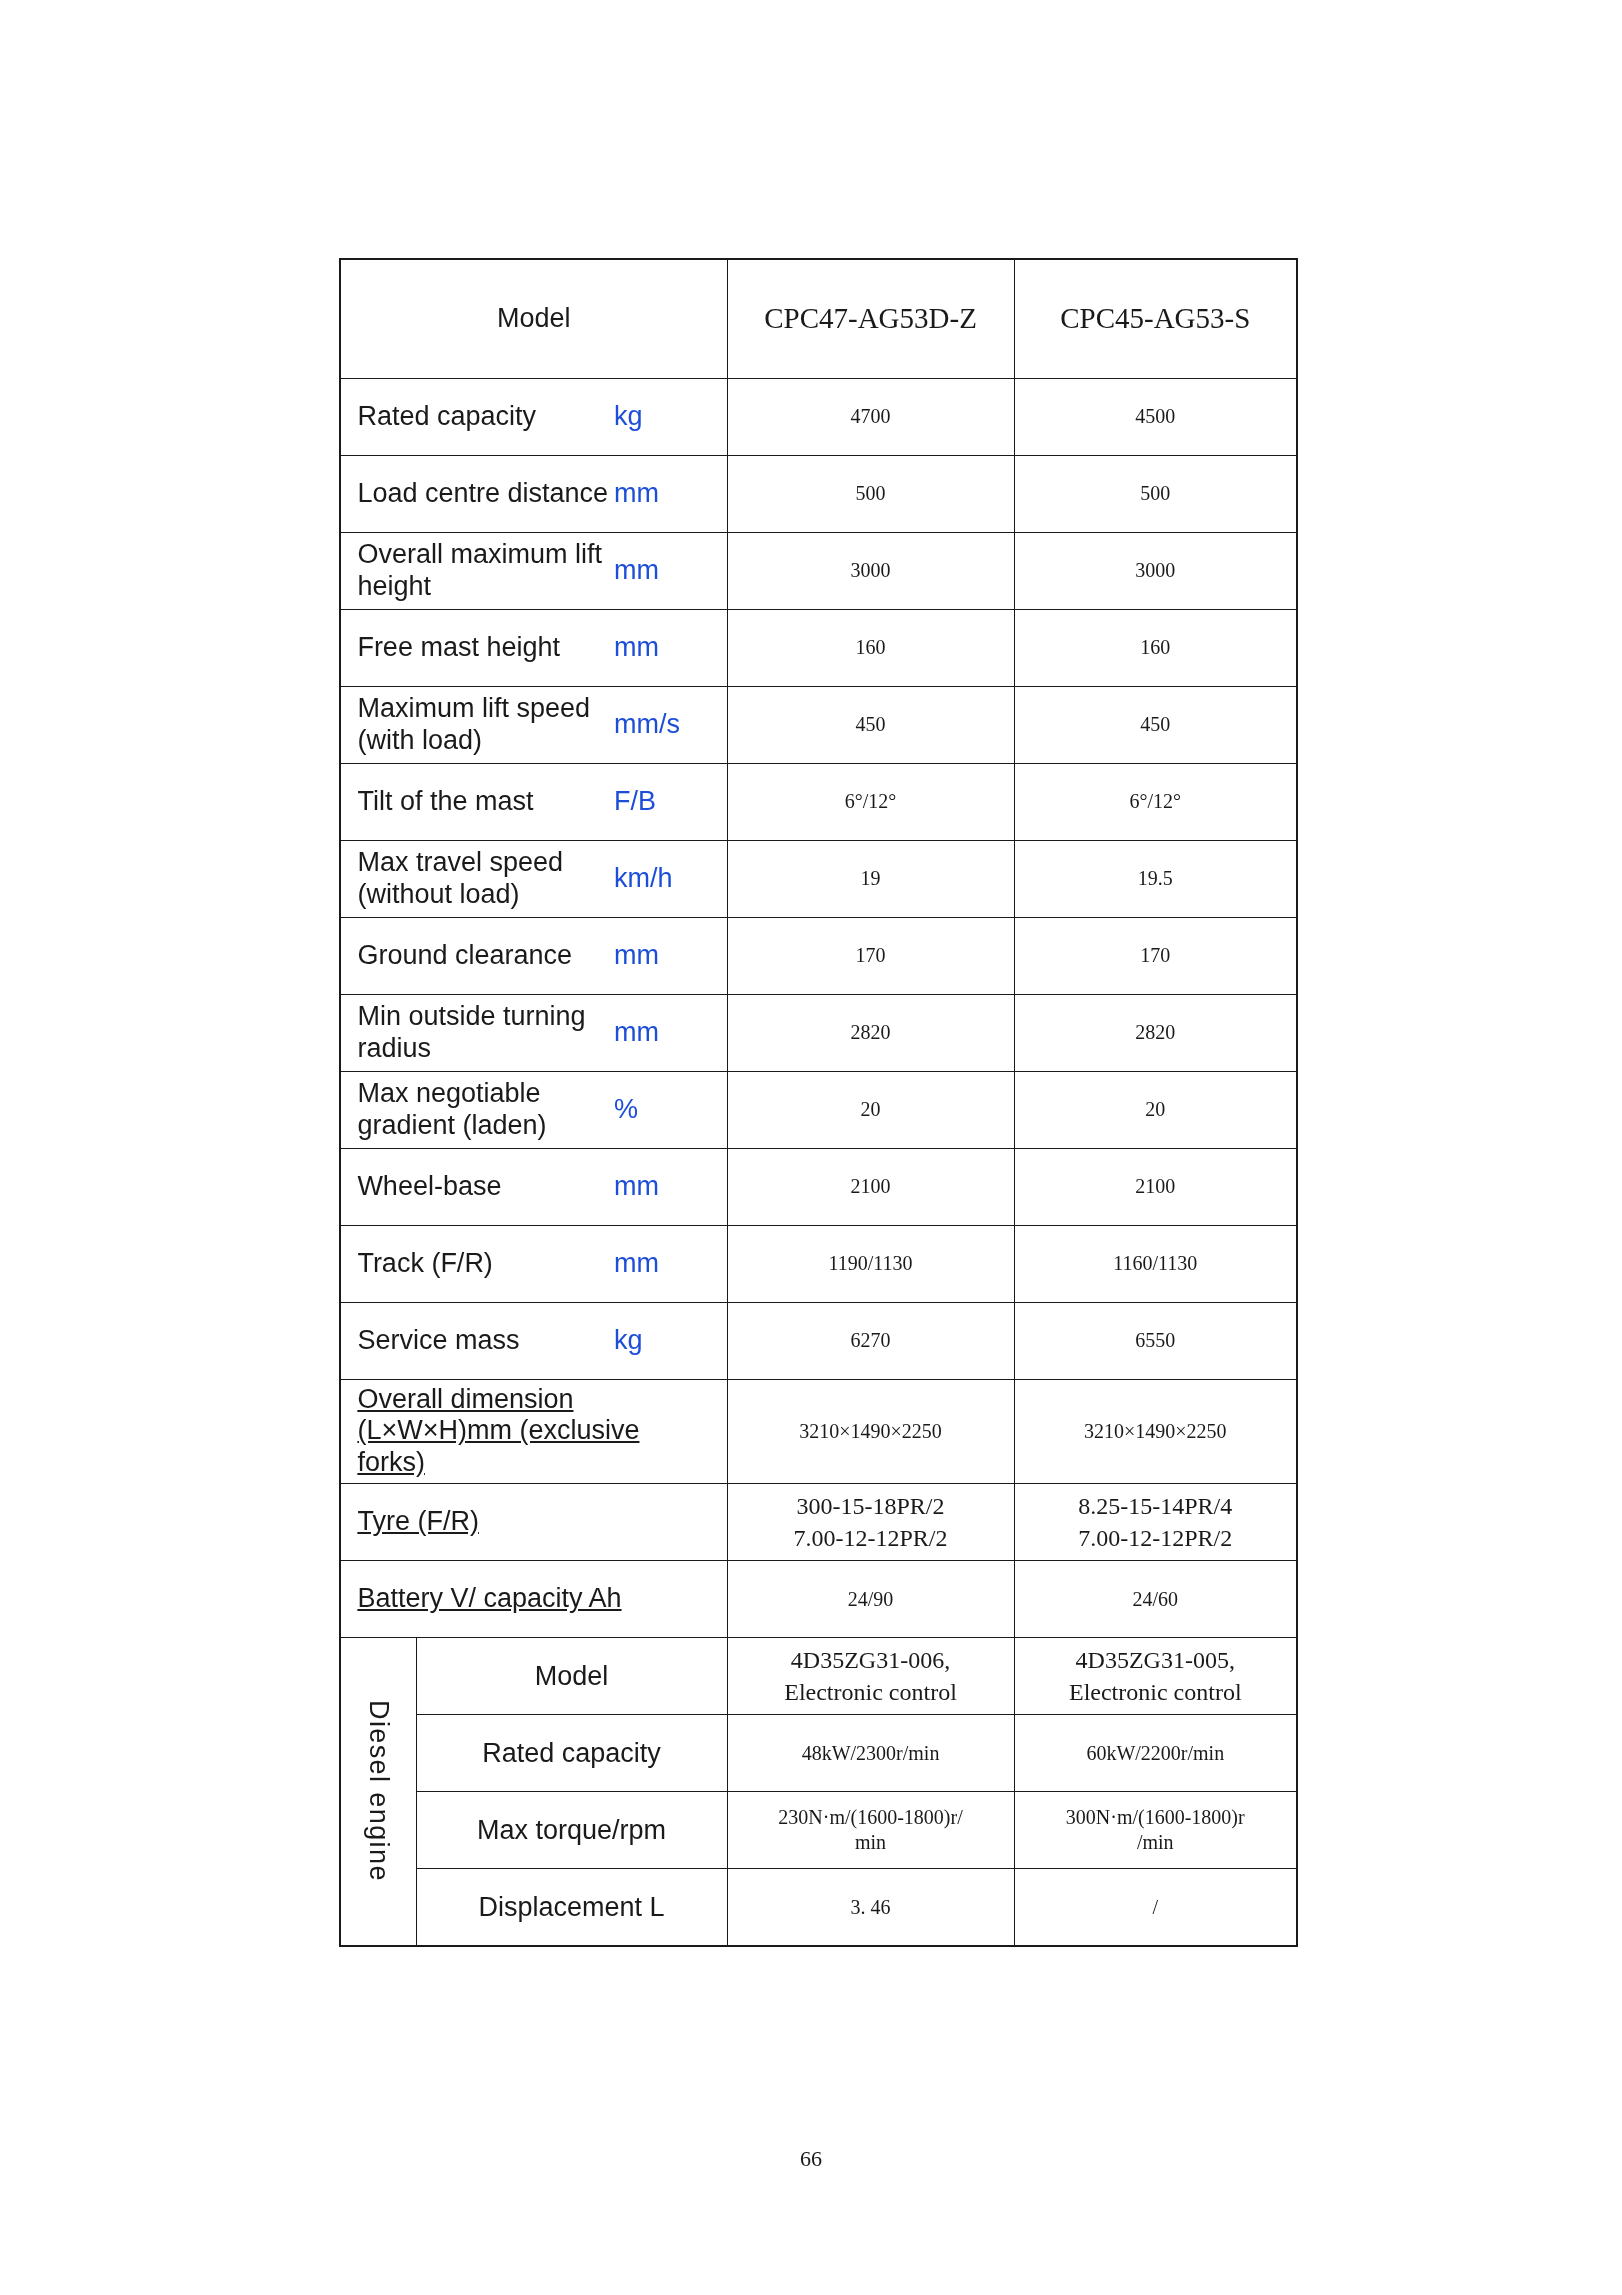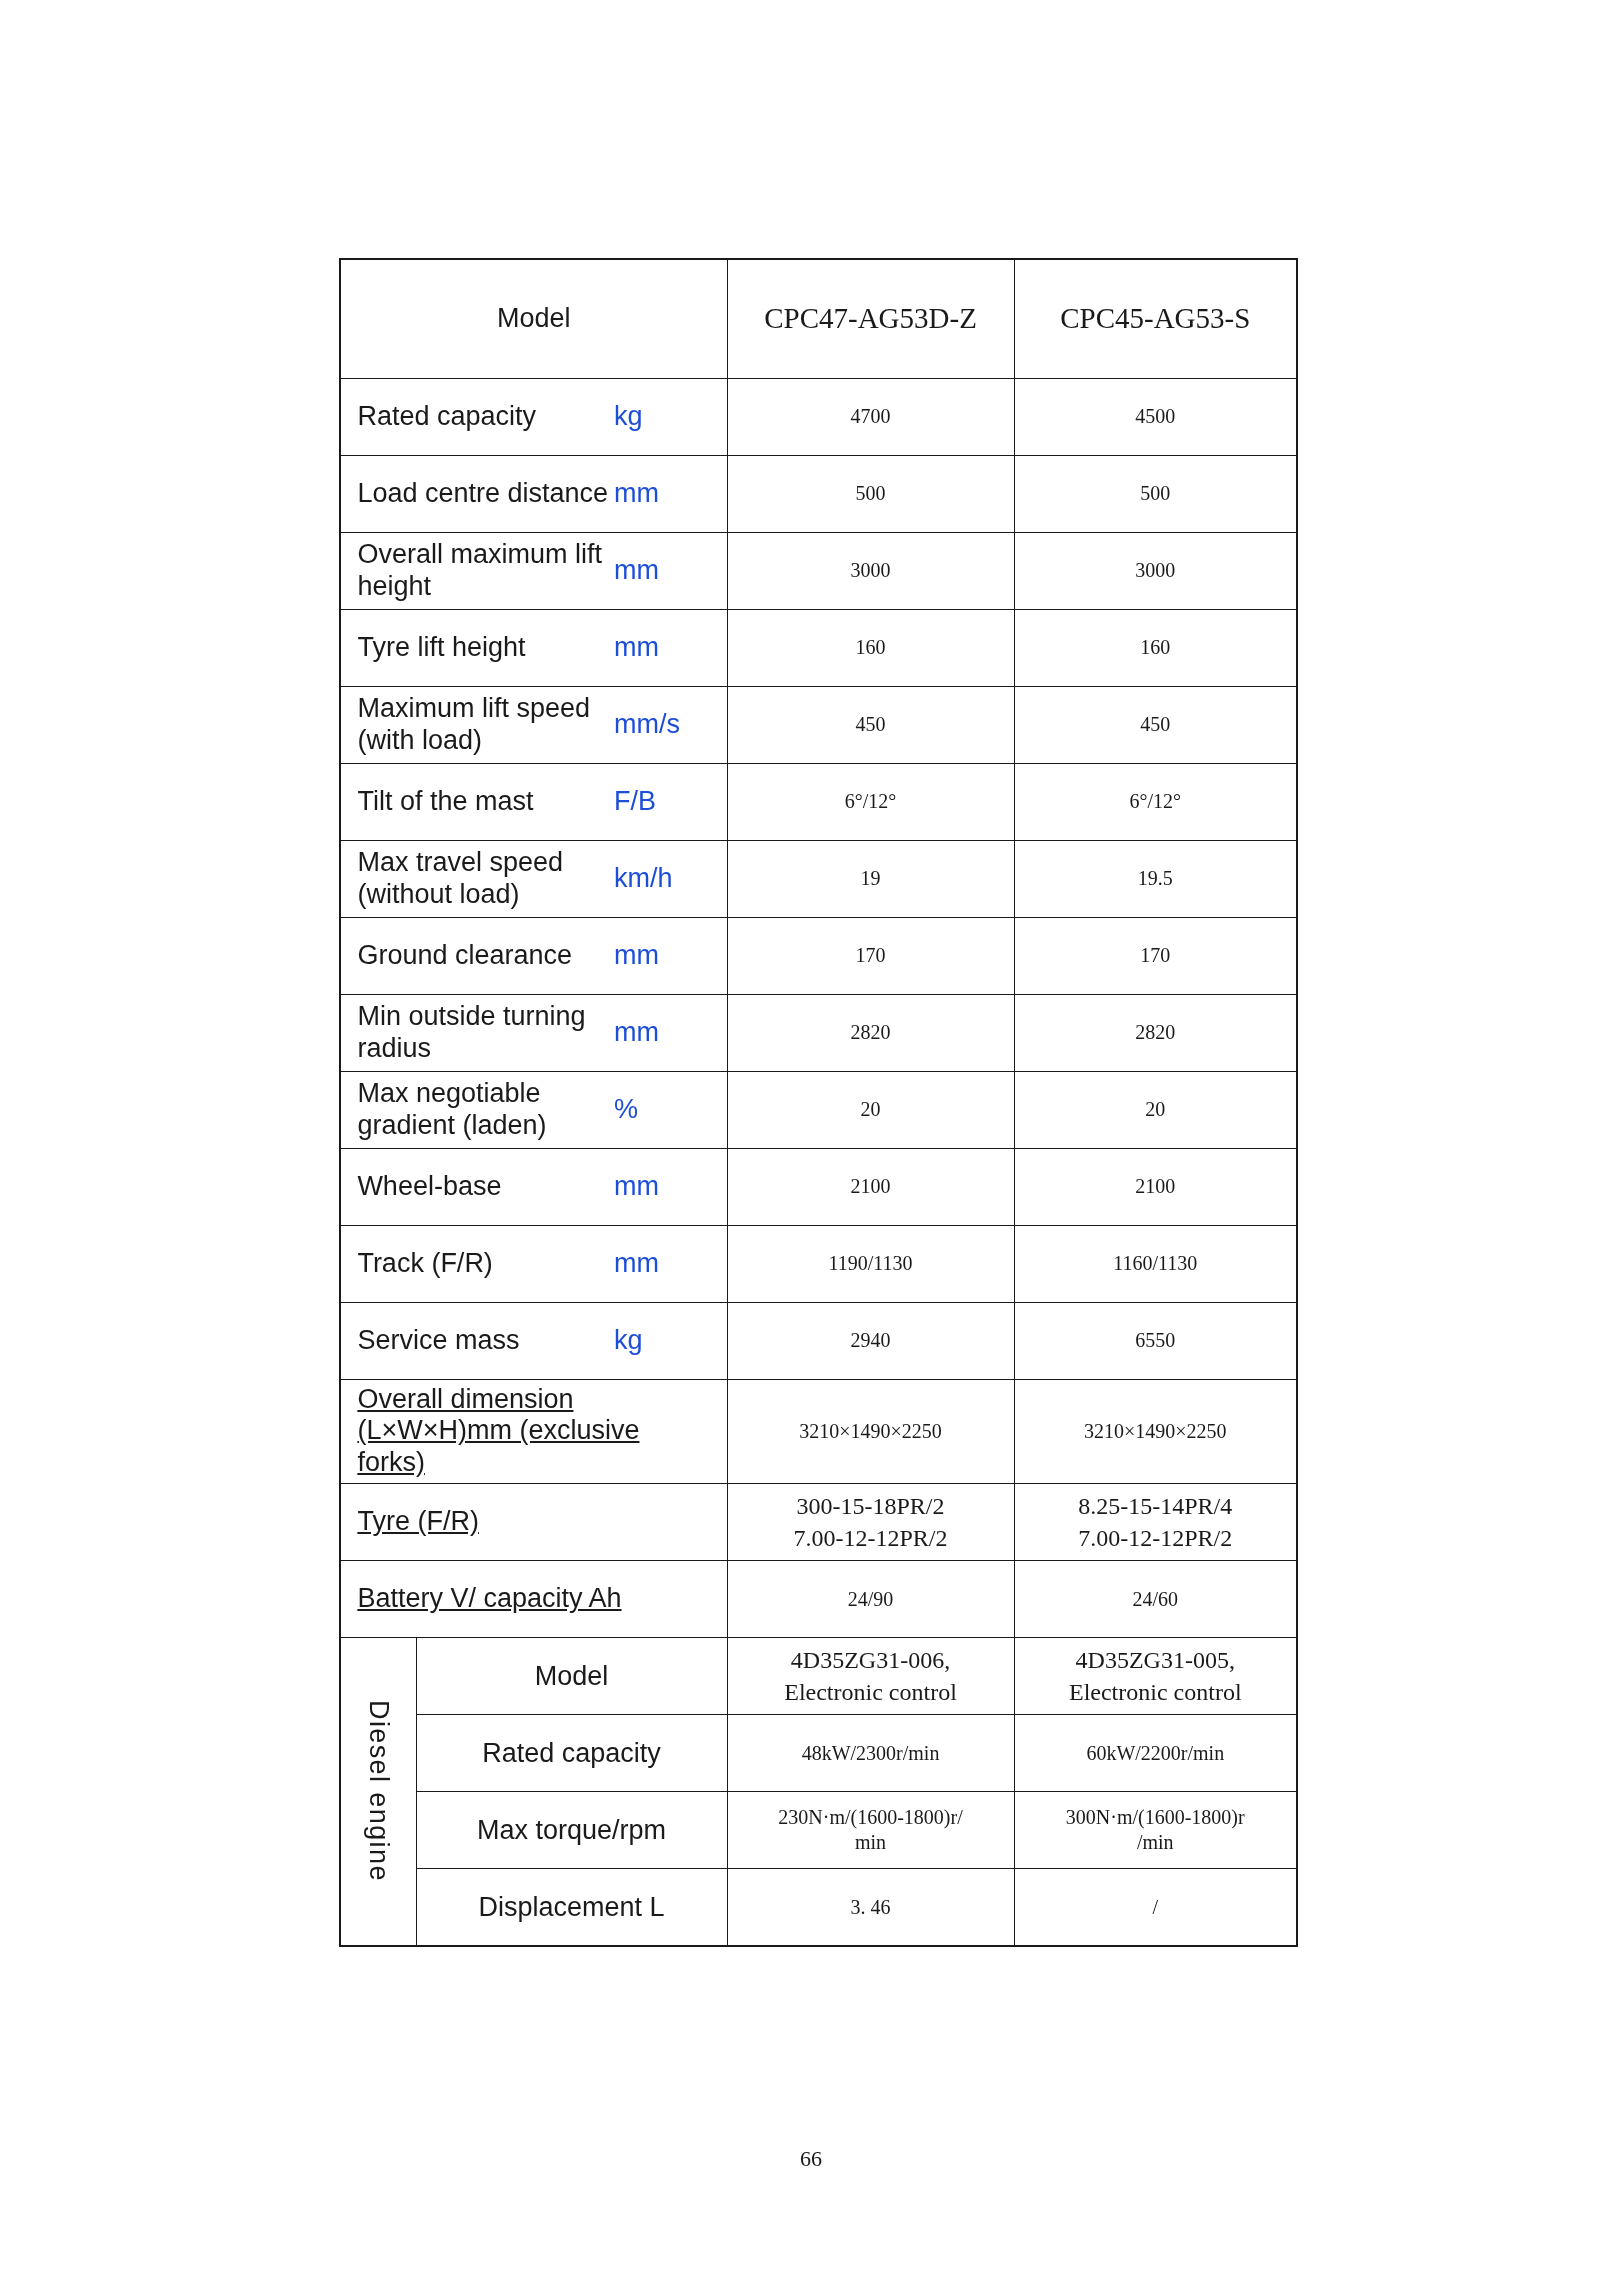--- a/index.html
+++ b/index.html
@@ -163,21 +163,21 @@
           <span class="label-text">Overall maximum lift height</span>
           <span class="unit-text">mm</span>
               </div>
             </td>
         <td class="value-cell">3000</td>
         <td class="value-cell">3000</td>
       </tr>
       <tr>
         <td colspan="2" class="label-cell">
               <div class="label-flex">
-          <span class="label-text">Tyre lift height</span>
+          <span class="label-text">Free mast height</span>
           <span class="unit-text">mm</span>
               </div>
             </td>
         <td class="value-cell">160</td>
         <td class="value-cell">160</td>
       </tr>
       <tr>
         <td colspan="2" class="label-cell">
               <div class="label-flex">
           <span class="label-text">Maximum lift speed (with load)</span>
@@ -257,21 +257,21 @@
         <td class="value-cell">1190/1130</td>
         <td class="value-cell">1160/1130</td>
       </tr>
       <tr>
         <td colspan="2" class="label-cell">
               <div class="label-flex">
           <span class="label-text">Service mass</span>
           <span class="unit-text">kg</span>
               </div>
             </td>
-        <td class="value-cell">2940</td>
+        <td class="value-cell">6270</td>
         <td class="value-cell">6550</td>
       </tr>
 
       <tr>
         <td colspan="2" class="label-cell">
               <div class="label-flex">
           <span class="label-text full">Overall dimension (L×W×H)mm (exclusive forks)</span>
               </div>
             </td>
         <td class="value-cell">3210×1490×2250</td>

